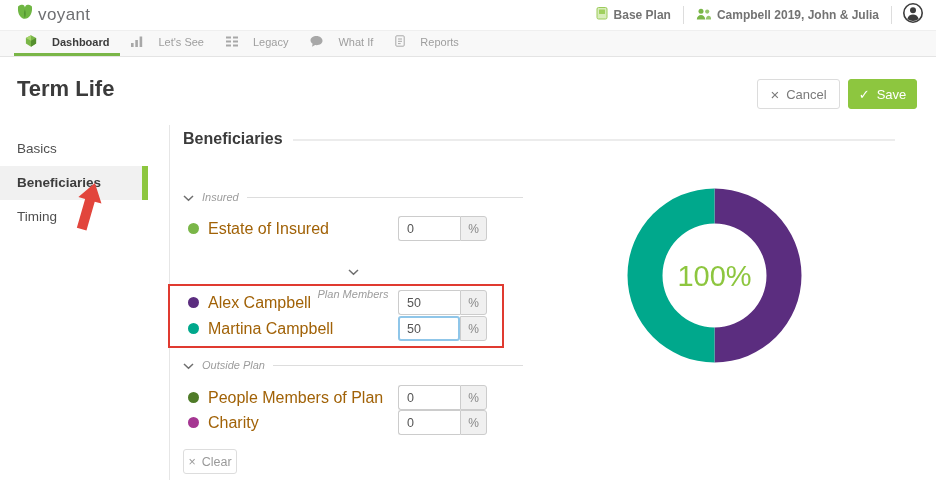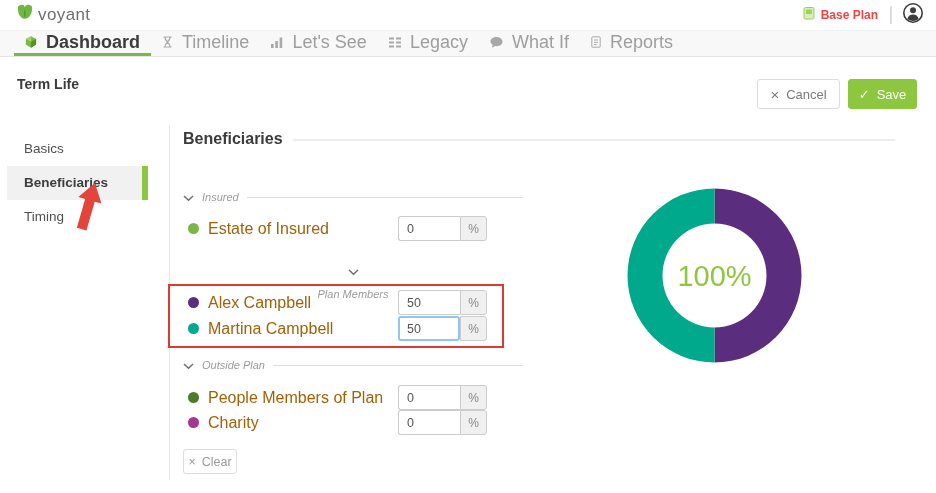--- a/index.html
+++ b/index.html
@@ -3,39 +3,39 @@
 <meta charset="utf-8">
 <style>
   * { margin:0; padding:0; box-sizing:border-box; }
   html,body { width:936px; height:493px; background:#fff; font-family:"Liberation Sans", sans-serif; overflow:hidden; }
 
   
   .topbar { position:absolute; top:0; left:0; width:936px; height:30px; background:#fff; }
   .logo { position:absolute; left:16px; top:4px; display:flex; align-items:center; gap:4px; }
   .logo-text { font-size:17px; color:#6e6f72; letter-spacing:.4px; }
   .top-right { position:absolute; right:6px; top:0; height:30px; display:flex; align-items:center; }
-  .top-chip { display:flex; align-items:center; gap:6px; font-size:12px; font-weight:bold; color:#ef4444; padding:0 12px; cursor:pointer; }
+  .top-chip { display:flex; align-items:center; gap:6px; font-size:12px; font-weight:bold; color:#737373; padding:0 12px; cursor:pointer; }
   .vdiv { width:1px; height:18px; background:#ddd; }
   .account-btn { margin:0 6px 0 10px; display:flex; align-items:center; cursor:pointer; }
 
   
   .nav { position:absolute; top:30px; left:0; width:936px; height:27px; background:#f8f8f8; border-top:1px solid #efefef; border-bottom:1px solid #e4e4e4; display:flex; align-items:stretch; padding-left:14px; }
-  .nav-item { display:flex; align-items:center; gap:9px; padding:0 11px; font-size:18px; color:#9e9e9e; cursor:pointer; border-bottom:3px solid transparent; }
+  .nav-item { display:flex; align-items:center; gap:15px; padding:0 11px; font-size:11px; color:#9e9e9e; cursor:pointer; border-bottom:3px solid transparent; }
   .nav-item.active { color:#3c3c3c; font-weight:bold; border-bottom:3px solid #7ab648; }
 
   
-  .page-title { position:absolute; left:17px; top:76px; font-size:14px; font-weight:bold; color:#3b3b3b; }
+  .page-title { position:absolute; left:17px; top:76px; font-size:22px; font-weight:bold; color:#3b3b3b; }
   .btn { position:absolute; top:79px; height:30px; border-radius:3px; font-size:13px; display:flex; align-items:center; justify-content:center; gap:7px; cursor:pointer; }
   .btn-cancel { left:757px; width:83px; background:#fff; border:1px solid #dcdcdc; color:#7a7a7a; }
   .btn-save { left:848px; width:69px; background:#8dc63f; border:1px solid #8dc63f; color:#fff; }
   .btn .x-glyph { font-size:15px; line-height:1; }
   .btn .check-glyph { font-size:13px; line-height:1; }
 
   
-  .sidebar { position:absolute; left:0; top:132px; width:148px;padding-left:7px; }
+  .sidebar { position:absolute; left:0; top:132px; width:148px; }
   .side-item { height:34px; line-height:34px; padding-left:17px; font-size:13.5px; color:#4f4f4f; cursor:pointer; position:relative; }
   .side-item.active { background:#f1f1f1; font-weight:bold; color:#3d3d3d; }
   .side-item .active-bar { position:absolute; right:0; top:0; width:6px; height:34px; background:#8dc63f; }
   .side-divider { position:absolute; left:169px; top:125px; width:1px; height:355px; background:#e6e6e6; }
 
   
   .content-heading { position:absolute; left:183px; top:130px; font-size:16px; font-weight:bold; color:#3b3b3b; }
   .content-heading-line { position:absolute; left:293px; top:139px; width:602px; height:2px; background:#ececec; }
 
   .section-header { position:absolute; left:183px; width:340px; height:14px; display:flex; align-items:center; gap:8px; }
@@ -73,20 +73,29 @@
   </div>
   <div class="top-right">
     <div class="top-chip">
       <span><svg width="12" height="13" viewBox="0 0 12 13">
             <rect x="1" y="0.5" width="10" height="11.5" rx="1.5" fill="#d8edbb" stroke="#9ccb5a"></rect>
             <rect x="3" y="2.5" width="6" height="4.5" rx="0.5" fill="#8dc63f" opacity="0.75"></rect>
           </svg></span>
       <span>Base Plan</span>
     </div>
     <div class="vdiv"></div>
+    <div class="top-chip">
+      <span><svg width="15" height="12" viewBox="0 0 15 12" fill="#7ab648">
+            <circle cx="5" cy="3.2" r="2.5"></circle>
+            <path d="M.8 11.5c.1-2.8 2-4.4 4.2-4.4s4.1 1.6 4.2 4.4z"></path>
+            <circle cx="11.2" cy="3.6" r="2.1" opacity=".8"></circle>
+            <path d="M9.7 11.5c.2-2.3 1.4-3.7 3-3.7 1.4 0 2.4 1.3 2.5 3.7z" opacity=".8"></path>
+          </svg></span>
+      <span>Campbell 2019, John &amp; Julia</span>
+    </div>
     <div class="vdiv"></div>
     <div class="account-btn">
       <span><svg width="22" height="22" viewBox="0 0 22 22">
             <circle cx="11" cy="11" r="9.2" fill="none" stroke="#3c3c3c" stroke-width="1.6"></circle>
             <circle cx="11" cy="8.3" r="3" fill="#3c3c3c"></circle>
             <path d="M5.3 16.9c.8-2.9 3-4.4 5.7-4.4s4.9 1.5 5.7 4.4a9.2 9.2 0 0 1-11.4 0z" fill="#3c3c3c"></path>
           </svg></span>
     </div>
   </div>
 </div>
@@ -94,26 +103,20 @@
 <div class="nav">
   <div class="nav-item active">
     <span><svg width="12" height="12" viewBox="0 0 12 12">
           <path d="M6 .2l5.1 2.7v5.7L6 11.8.9 8.6V2.9z" fill="#7ab648"></path>
           <path d="M6 .2v5.6L.9 2.9z" fill="#a5d46a"></path>
           <path d="M6 5.8l5.1-2.9v5.7L6 11.8z" fill="#558f2e"></path>
         </svg></span>
     <span>Dashboard</span>
   </div>
   <div class="nav-item">
-    <span><svg width="11" height="12" viewBox="0 0 11 12" fill="none" stroke="#a8a8a8" stroke-width="1.2">
-          <path d="M1.5 1h8M1.5 11h8M2.8 1c0 4.5 5.4 5.5 5.4 10M8.2 1c0 4.5-5.4 5.5-5.4 10"></path>
-        </svg></span>
-    <span>Timeline</span>
-  </div>
-  <div class="nav-item">
     <span><svg width="12" height="11" viewBox="0 0 12 11" fill="#a8a8a8">
           <rect x="0" y="7" width="2.6" height="4"></rect>
           <rect x="4.3" y="4" width="2.6" height="7"></rect>
           <rect x="8.6" y="0.5" width="2.6" height="10.5"></rect>
         </svg></span>
     <span>Let's See</span>
   </div>
   <div class="nav-item">
     <span><svg width="12" height="11" viewBox="0 0 12 11" fill="#a8a8a8">
           <rect x="0" y="0.5" width="5" height="2"></rect>

